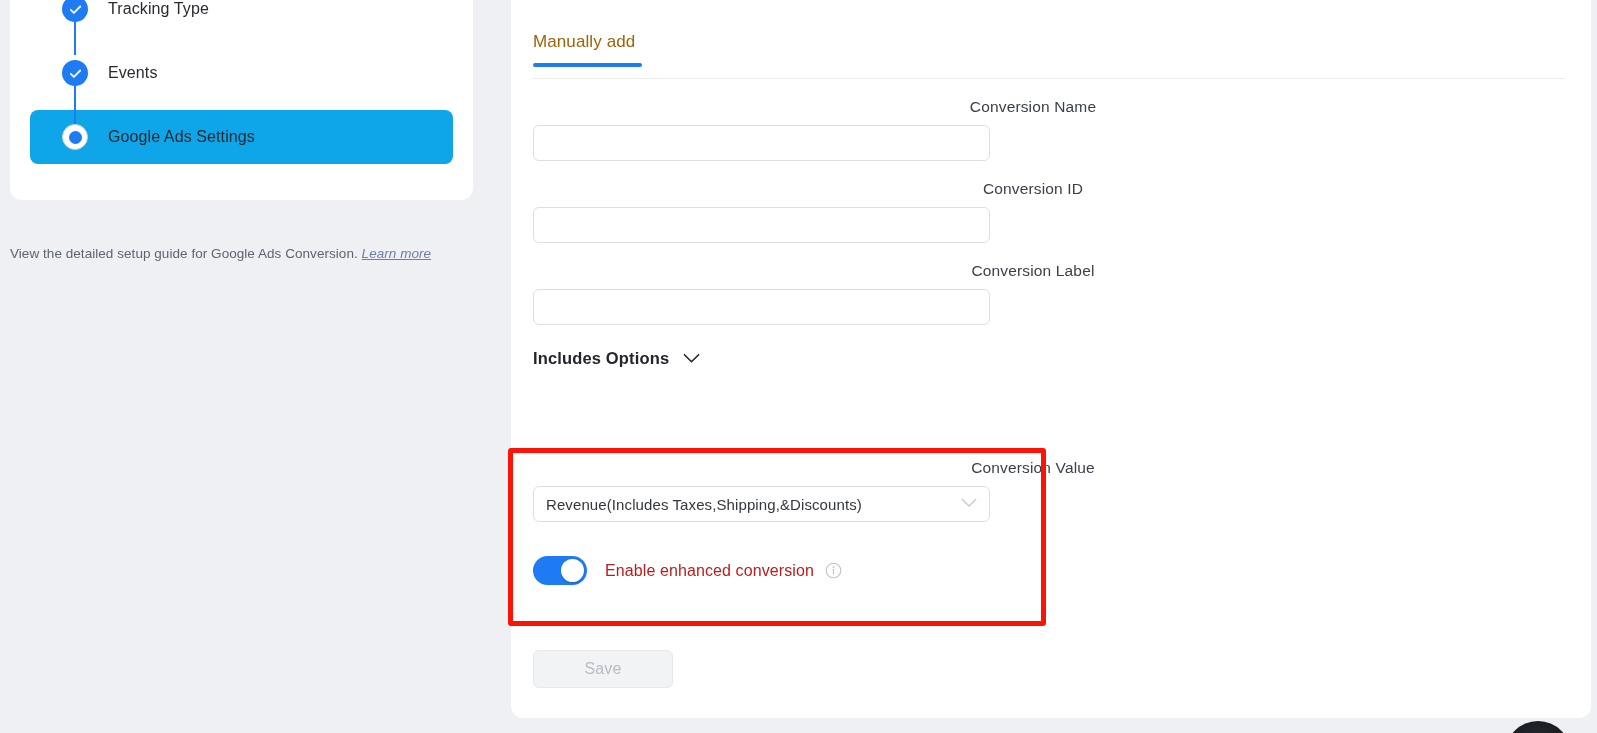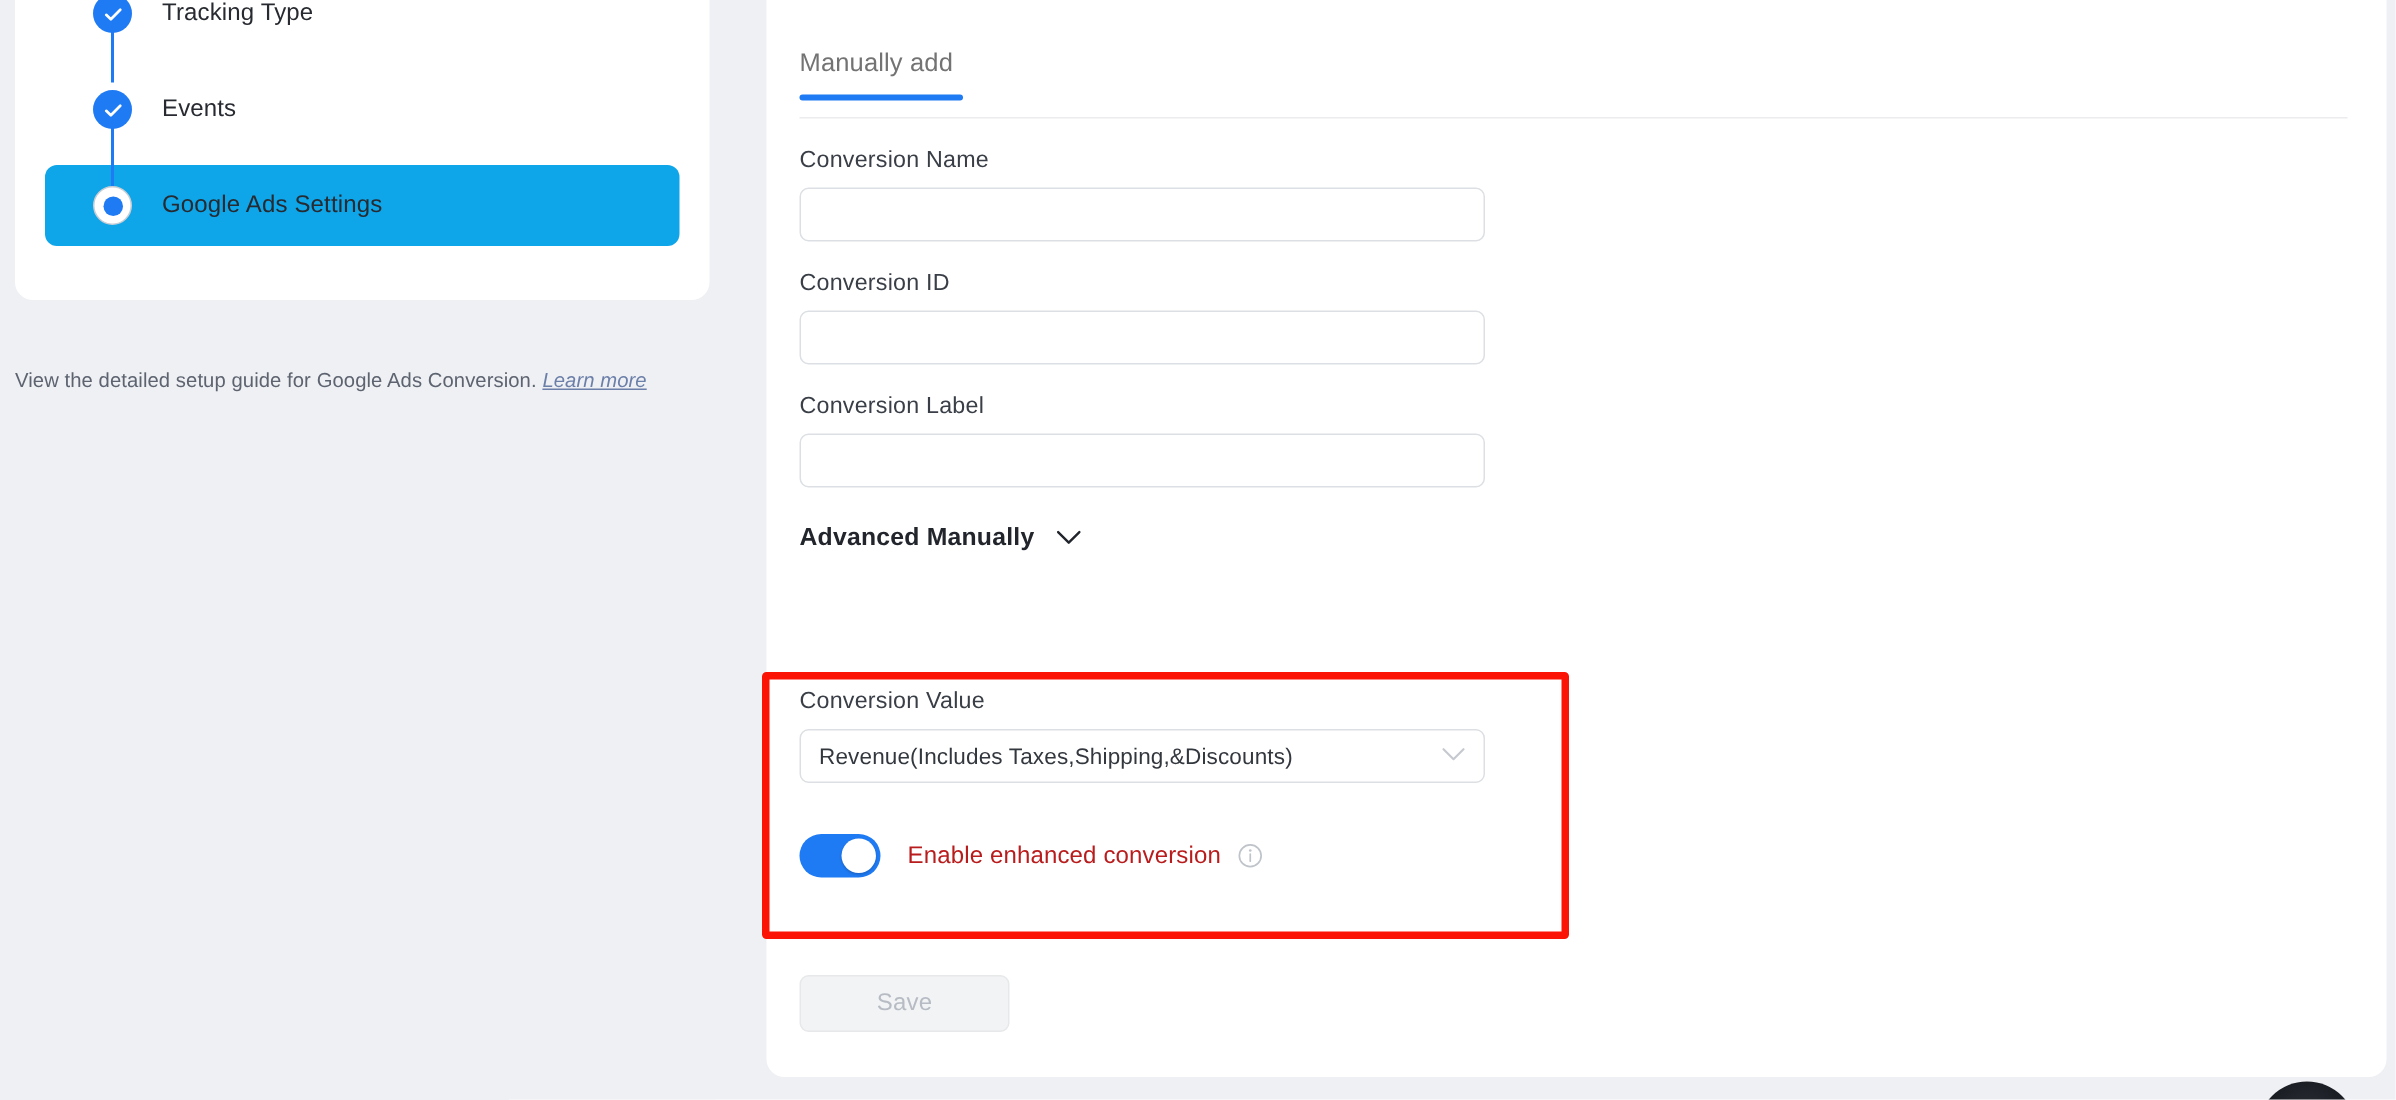--- a/index.html
+++ b/index.html
@@ -162,21 +162,21 @@
     top: 78px;
     width: 1032px;
     border-bottom: 1px solid #ececee;
     height: 47px;
   }
 
   .tab {
     position: relative;
     display: inline-block;
     font-size: 17px;
-    color: #737373;
+    color: #a16207;
     font-weight: 500;
     letter-spacing: 0.1px;
     padding: 0 0 14px 0;
     cursor: pointer;
   }
 
   .tab.active::after {
     content: "";
     position: absolute;
     left: 0;
@@ -196,20 +196,21 @@
   }
 
   .field { margin-bottom: 19px; }
 
   .field-label {
     font-size: 15.5px;
     color: #3a3f47;
     margin-bottom: 9px;
     letter-spacing: 0.15px;
     display: block;
+    text-align: center;
   }
 
   .text-input {
     display: block;
     width: 457px;
     height: 36px;
     border: 1px solid #dcdfe3;
     border-radius: 6px;
     background: #ffffff;
     font-family: "Liberation Sans", sans-serif;
@@ -427,21 +428,21 @@
         <label class="field-label">Conversion ID</label>
         <input class="text-input" type="text" value="" placeholder="" style="">
       </div>
 
       <div class="field">
         <label class="field-label">Conversion Label</label>
         <input class="text-input" type="text" value="" placeholder="" style="">
       </div>
 
       <div class="adv-row">
-        <span class="adv-label">Advanced Manually</span>
+        <span class="adv-label">Includes Options</span>
         <span class="chev-down">
           <svg width="17" height="11" viewBox="0 0 18 11" aria-hidden="true">
             <path d="M1.5 1.5 L9 9 L16.5 1.5" fill="none" stroke="#22262c" stroke-width="1.7" stroke-linecap="round" stroke-linejoin="round"></path>
           </svg>
         </span>
       </div>
 
     </div>
 
     <div class="adv-panel">

